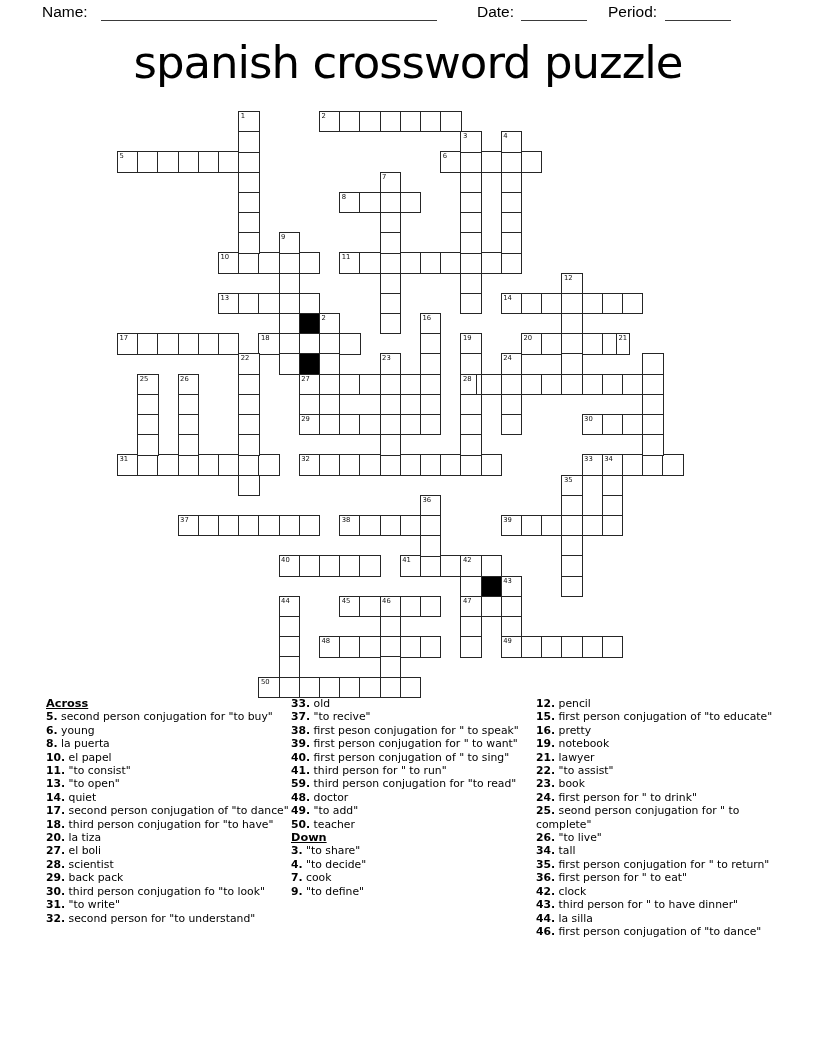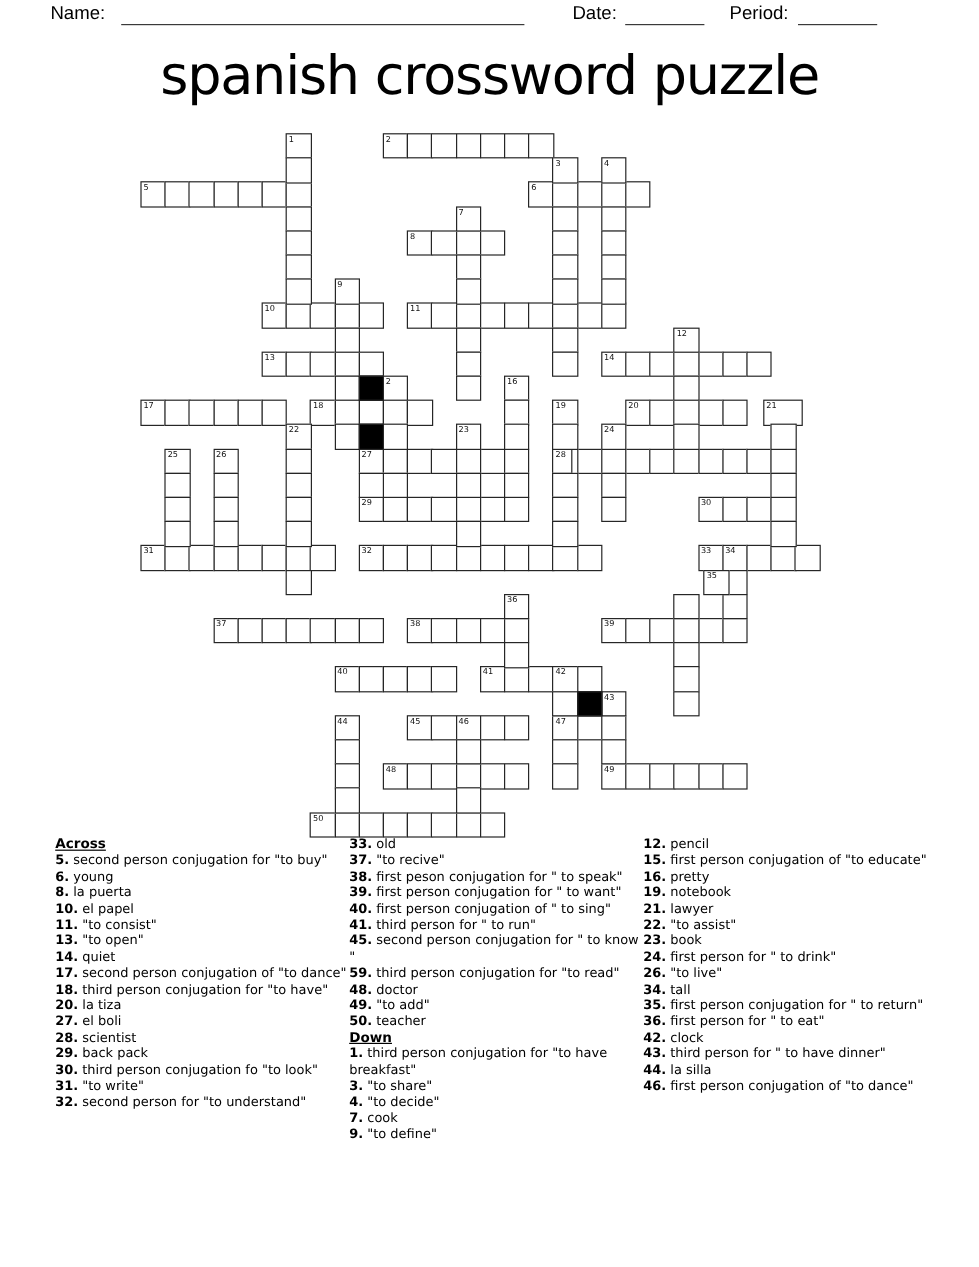--- a/index.html
+++ b/index.html
@@ -330,21 +330,21 @@
     <div class="cell" style="left: 420px; top: 333.2px; width: 21.4px; height: 21.4px;"></div>
     <div class="cell" style="left: 420px; top: 353.4px; width: 21.4px; height: 21.4px;"></div>
     <div class="cell" style="left: 420px; top: 393.8px; width: 21.4px; height: 21.4px;"></div>
     <div class="cell" style="left: 460.4px; top: 333.2px; width: 21.4px; height: 21.4px;">
       <span class="cellnum">19</span>
     </div>
     <div class="cell" style="left: 460.4px; top: 353.4px; width: 21.4px; height: 21.4px;"></div>
     <div class="cell" style="left: 460.4px; top: 393.8px; width: 21.4px; height: 21.4px;"></div>
     <div class="cell" style="left: 460.4px; top: 414px; width: 21.4px; height: 21.4px;"></div>
     <div class="cell" style="left: 460.4px; top: 434.2px; width: 21.4px; height: 21.4px;"></div>
-    <div class="cell" style="left: 636px; top: 333.2px; width: 33px; height: 21.4px;">
+    <div class="cell" style="left: 616px; top: 333.2px; width: 14px; height: 21.4px;">
       <span class="cellnum">21</span>
     </div>
     <div class="cell" style="left: 642.2px; top: 353.4px; width: 21.4px; height: 21.4px;"></div>
     <div class="cell" style="left: 642.2px; top: 393.8px; width: 21.4px; height: 21.4px;"></div>
     <div class="cell" style="left: 642.2px; top: 434.2px; width: 21.4px; height: 21.4px;"></div>
     <div class="cell" style="left: 238.2px; top: 353.4px; width: 21.4px; height: 21.4px;">
       <span class="cellnum">22</span>
     </div>
     <div class="cell" style="left: 238.2px; top: 373.6px; width: 21.4px; height: 21.4px;"></div>
     <div class="cell" style="left: 238.2px; top: 393.8px; width: 21.4px; height: 21.4px;"></div>
@@ -368,21 +368,21 @@
     <div class="cell" style="left: 137.2px; top: 414px; width: 21.4px; height: 21.4px;"></div>
     <div class="cell" style="left: 137.2px; top: 434.2px; width: 21.4px; height: 21.4px;"></div>
     <div class="cell" style="left: 177.6px; top: 373.6px; width: 21.4px; height: 21.4px;">
       <span class="cellnum">26</span>
     </div>
     <div class="cell" style="left: 177.6px; top: 393.8px; width: 21.4px; height: 21.4px;"></div>
     <div class="cell" style="left: 177.6px; top: 414px; width: 21.4px; height: 21.4px;"></div>
     <div class="cell" style="left: 177.6px; top: 434.2px; width: 21.4px; height: 21.4px;"></div>
     <div class="cell" style="left: 601.8px; top: 474.6px; width: 21.4px; height: 21.4px;"></div>
     <div class="cell" style="left: 601.8px; top: 494.8px; width: 21.4px; height: 21.4px;"></div>
-    <div class="cell" style="left: 561.4px; top: 474.6px; width: 21.4px; height: 21.4px; margin-left: 25px;">
+    <div class="cell" style="left: 561.4px; top: 474.6px; width: 21.4px; height: 21.4px;">
       <span class="cellnum">35</span>
     </div>
     <div class="cell" style="left: 561.4px; top: 494.8px; width: 21.4px; height: 21.4px;"></div>
     <div class="cell" style="left: 561.4px; top: 535.2px; width: 21.4px; height: 21.4px;"></div>
     <div class="cell" style="left: 561.4px; top: 555.4px; width: 21.4px; height: 21.4px;"></div>
     <div class="cell" style="left: 561.4px; top: 575.6px; width: 21.4px; height: 21.4px;"></div>
     <div class="cell" style="left: 420px; top: 494.8px; width: 21.4px; height: 21.4px;">
       <span class="cellnum">36</span>
     </div>
     <div class="cell" style="left: 420px; top: 535.2px; width: 21.4px; height: 21.4px;"></div>
@@ -426,41 +426,40 @@
     <div class="clue"><span class="num">31.</span> "to write"</div>
     <div class="clue"><span class="num">32.</span> second person for "to understand"</div>
   </div>
 <div class="clue-col" id="clue-col-1">
     <div class="clue"><span class="num">33.</span> old</div>
     <div class="clue"><span class="num">37.</span> "to recive"</div>
     <div class="clue"><span class="num">38.</span> first peson conjugation for " to speak"</div>
     <div class="clue"><span class="num">39.</span> first person conjugation for " to want"</div>
     <div class="clue"><span class="num">40.</span> first person conjugation of " to sing"</div>
     <div class="clue"><span class="num">41.</span> third person for " to run"</div>
-    <div class="clue"><span class="num">45.</span> second person conjugation for " to know "</div>
     <div class="clue"><span class="num">59.</span> third person conjugation for "to read"</div>
     <div class="clue"><span class="num">48.</span> doctor</div>
     <div class="clue"><span class="num">49.</span> "to add"</div>
     <div class="clue"><span class="num">50.</span> teacher</div>
     <div class="clue-header">Down</div>
-    <div class="clue"><span class="num">1.</span> third person conjugation for "to have breakfast"</div>
     <div class="clue"><span class="num">3.</span> "to share"</div>
     <div class="clue"><span class="num">4.</span> "to decide"</div>
     <div class="clue"><span class="num">7.</span> cook</div>
     <div class="clue"><span class="num">9.</span> "to define"</div>
   </div>
 <div class="clue-col" id="clue-col-2">
     <div class="clue"><span class="num">12.</span> pencil</div>
     <div class="clue"><span class="num">15.</span> first person conjugation of "to educate"</div>
     <div class="clue"><span class="num">16.</span> pretty</div>
     <div class="clue"><span class="num">19.</span> notebook</div>
     <div class="clue"><span class="num">21.</span> lawyer</div>
     <div class="clue"><span class="num">22.</span> "to assist"</div>
     <div class="clue"><span class="num">23.</span> book</div>
     <div class="clue"><span class="num">24.</span> first person for " to drink"</div>
+    <div class="clue"><span class="num">25.</span> seond person conjugation for " to complete"</div>
     <div class="clue"><span class="num">26.</span> "to live"</div>
     <div class="clue"><span class="num">34.</span> tall</div>
     <div class="clue"><span class="num">35.</span> first person conjugation for " to return"</div>
     <div class="clue"><span class="num">36.</span> first person for " to eat"</div>
     <div class="clue"><span class="num">42.</span> clock</div>
     <div class="clue"><span class="num">43.</span> third person for " to have dinner"</div>
     <div class="clue"><span class="num">44.</span> la silla</div>
     <div class="clue"><span class="num">46.</span> first person conjugation of "to dance"</div>
   </div>
 

